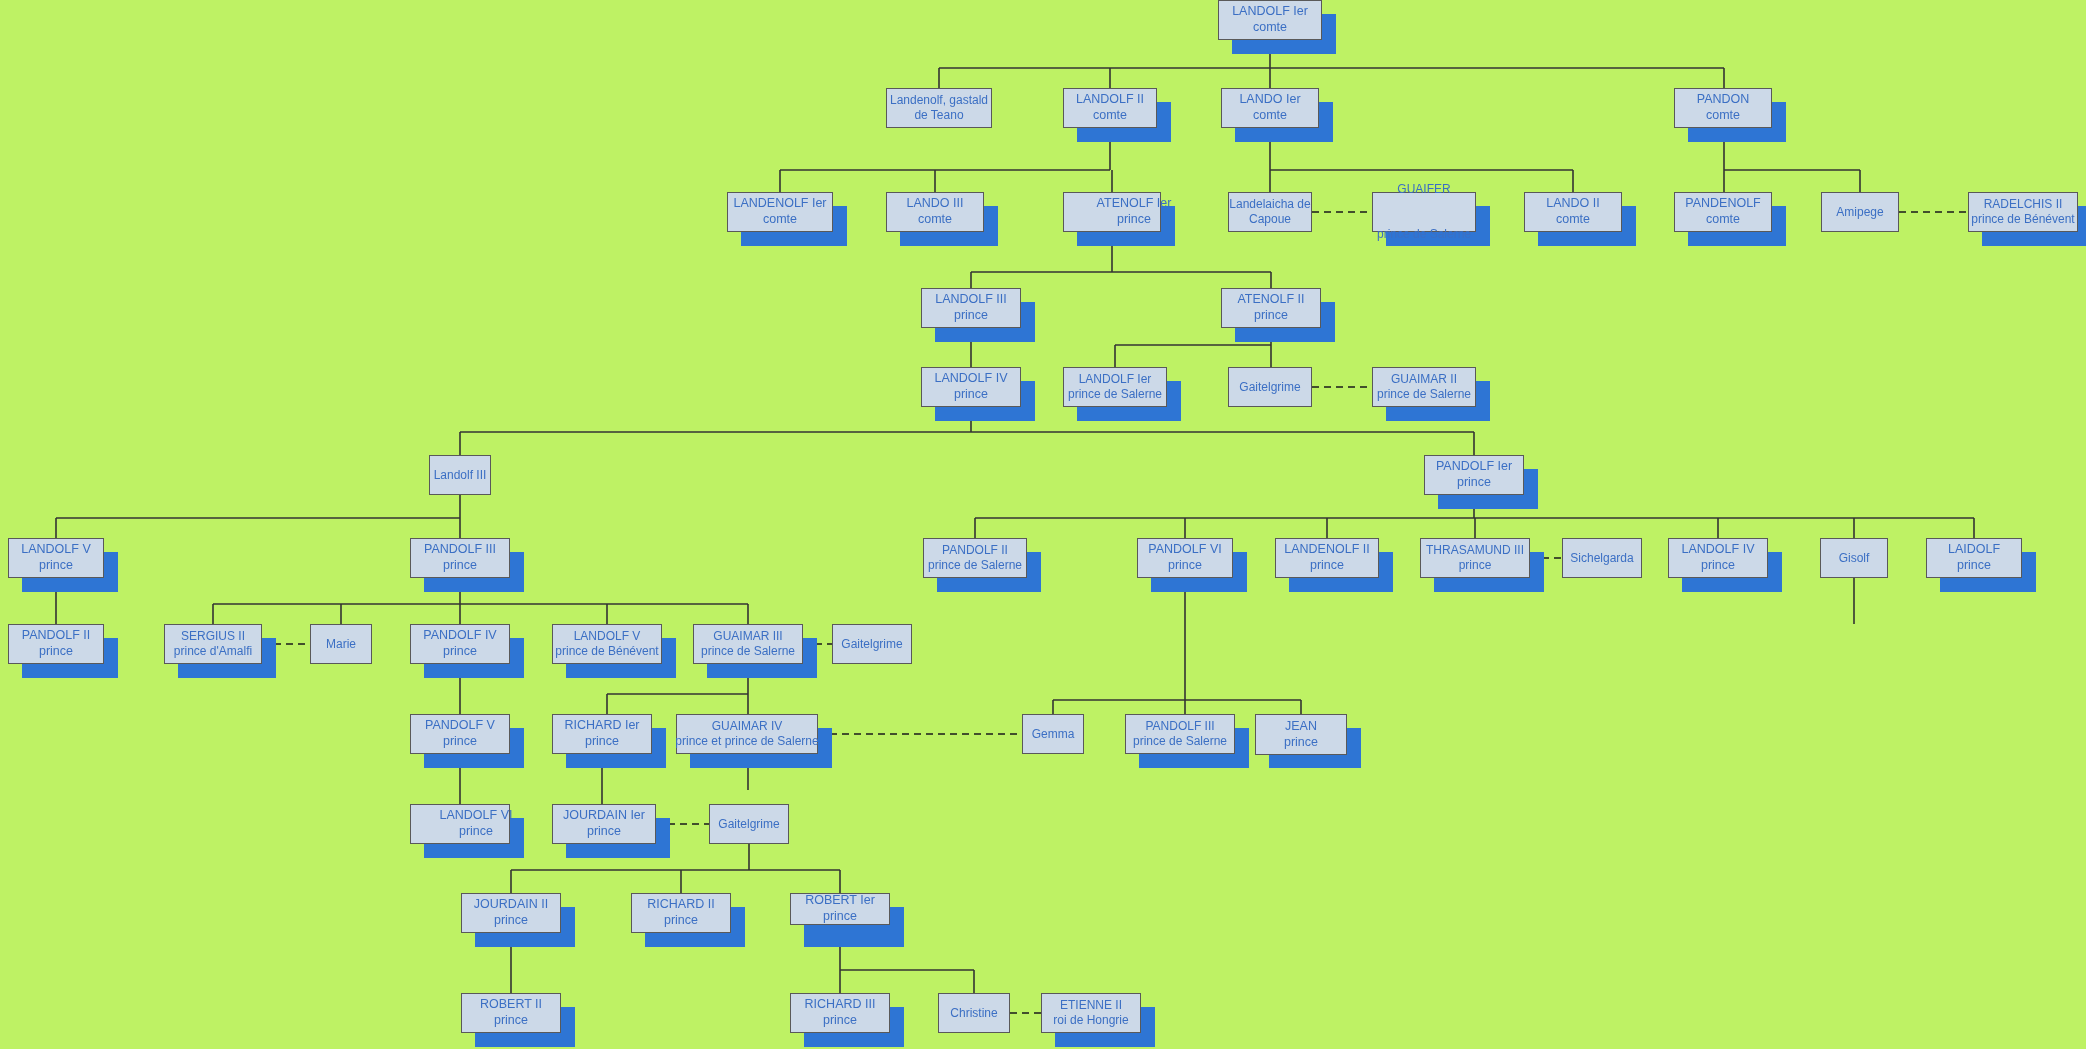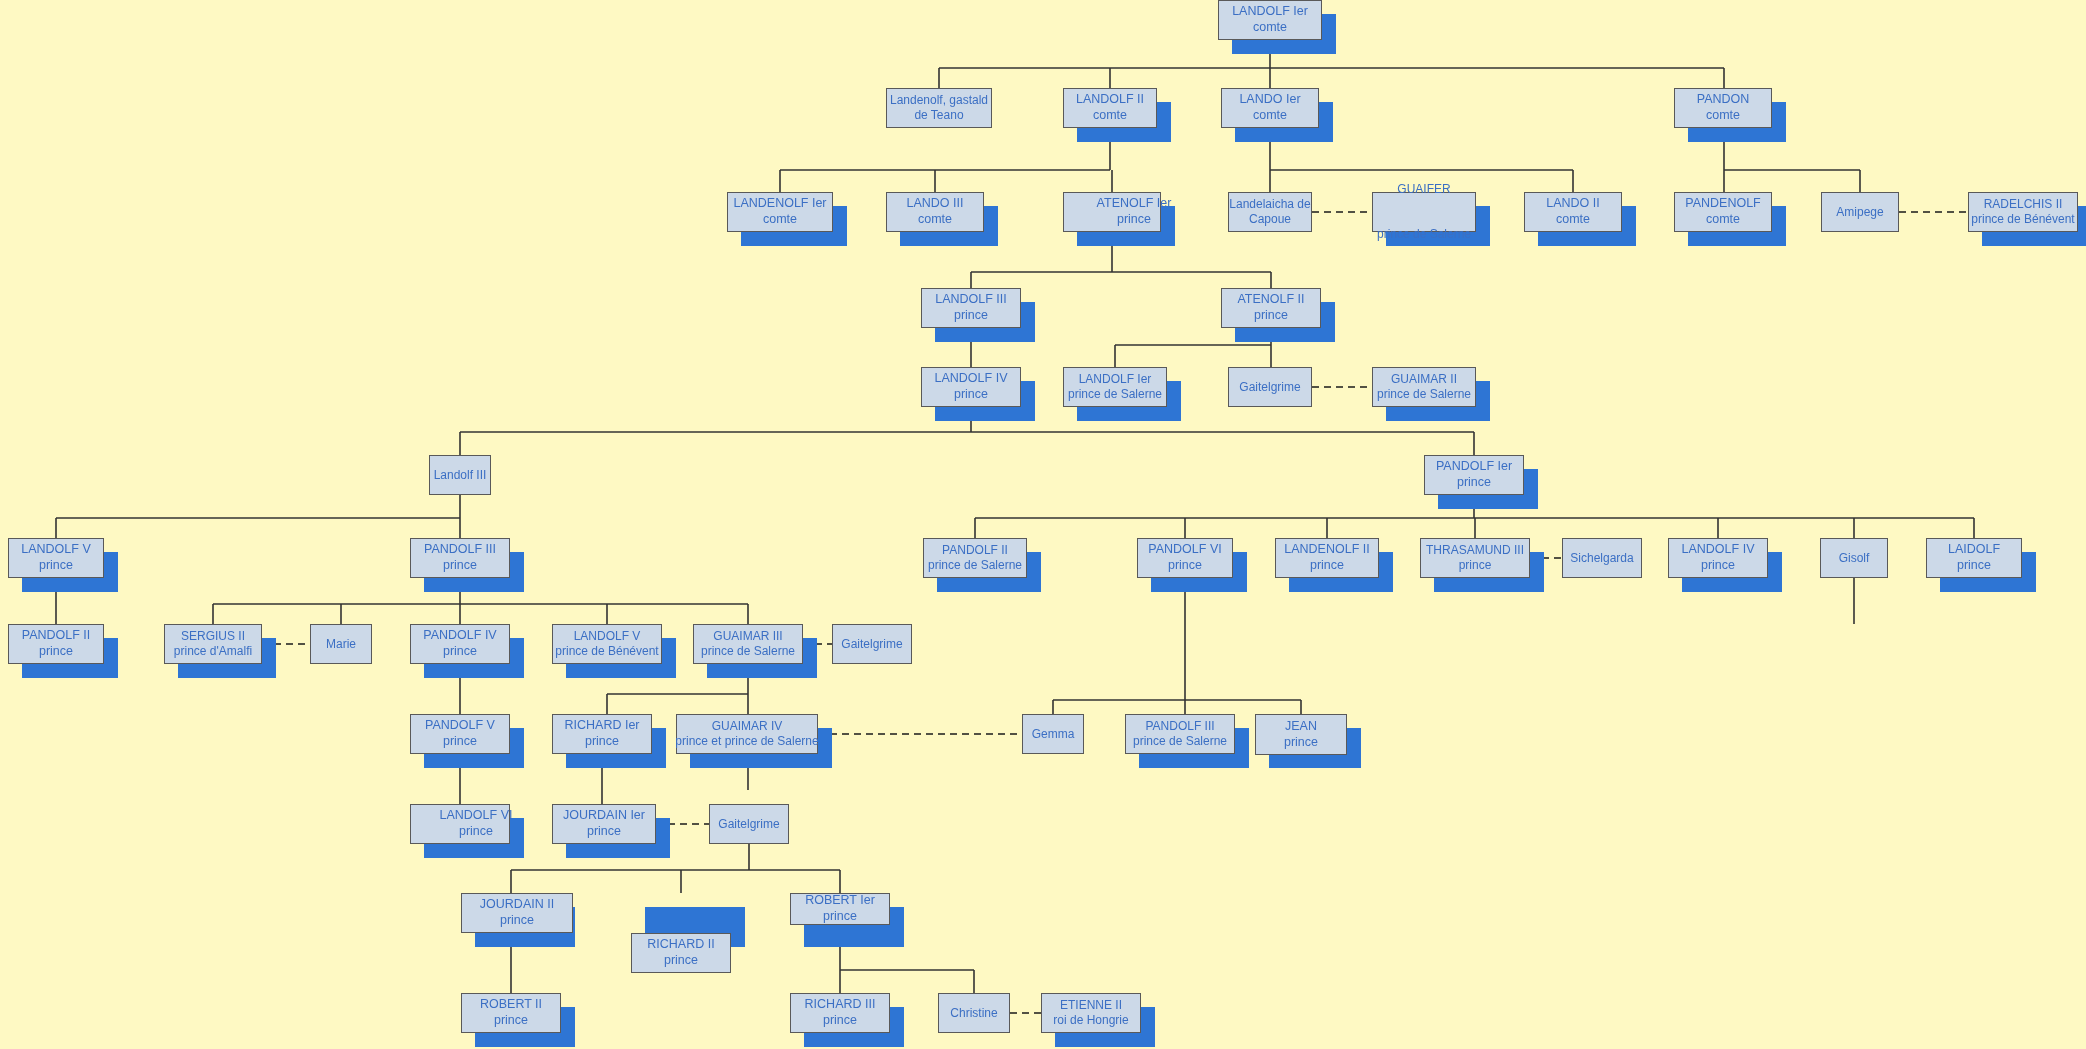--- a/index.html
+++ b/index.html
@@ -1,18 +1,18 @@
 <!DOCTYPE html>
 <html><head>
 <meta charset="utf-8">
 <title>Genealogy Tree</title>
 <style>
   html,body{margin:0;padding:0;background:#ffffff;}
   body{font-family:"Liberation Sans", sans-serif;}
-  #canvas{position:relative;width:2086px;height:1049px;background:#fef9c3;overflow:hidden;}
+  #canvas{position:relative;width:2086px;height:1049px;background:#bef264;overflow:hidden;}
   svg.links{position:absolute;left:0;top:0;width:2086px;height:1049px;pointer-events:none;}
 
   .node{
     position:absolute;
     box-sizing:border-box;
     background:#ccd9e8;
     border:1.6px solid #595959;
     color:#3b6fc4;
     display:flex;
     flex-direction:column;
@@ -342,26 +342,26 @@
       </div>
       <div class="shadow" style="left: 566px; top: 818px; width: 104px; height: 40px;"></div>
       <div class="node" style="left: 552px; top: 804px; width: 104px; height: 40px;">
         <span class="l1">JOURDAIN Ier</span>
         <span class="l2">prince</span>
       </div>
       <div class="node small" style="left: 709px; top: 804px; width: 80px; height: 40px;">
         <span class="l1">Gaitelgrime</span>
       </div>
       <div class="shadow" style="left: 475px; top: 907px; width: 100px; height: 40px;"></div>
-      <div class="node" style="left: 461px; top: 893px; width: 112px; height: 40px;">
+      <div class="node" style="left: 461px; top: 893px; width: 100px; height: 40px;">
         <span class="l1">JOURDAIN II</span>
         <span class="l2">prince</span>
       </div>
       <div class="shadow" style="left: 645px; top: 907px; width: 100px; height: 40px;"></div>
-      <div class="node" style="left: 631px; top: 893px; width: 100px; height: 40px; margin-top: 40px;">
+      <div class="node" style="left: 631px; top: 893px; width: 100px; height: 40px;">
         <span class="l1">RICHARD II</span>
         <span class="l2">prince</span>
       </div>
       <div class="shadow" style="left: 804px; top: 907px; width: 100px; height: 40px;"></div>
       <div class="node" style="left: 790px; top: 893px; width: 100px; height: 32px;">
         <span class="l1">ROBERT Ier</span>
         <span class="l2">prince</span>
       </div>
       <div class="shadow" style="left: 475px; top: 1007px; width: 100px; height: 40px;"></div>
       <div class="node" style="left: 461px; top: 993px; width: 100px; height: 40px;">

